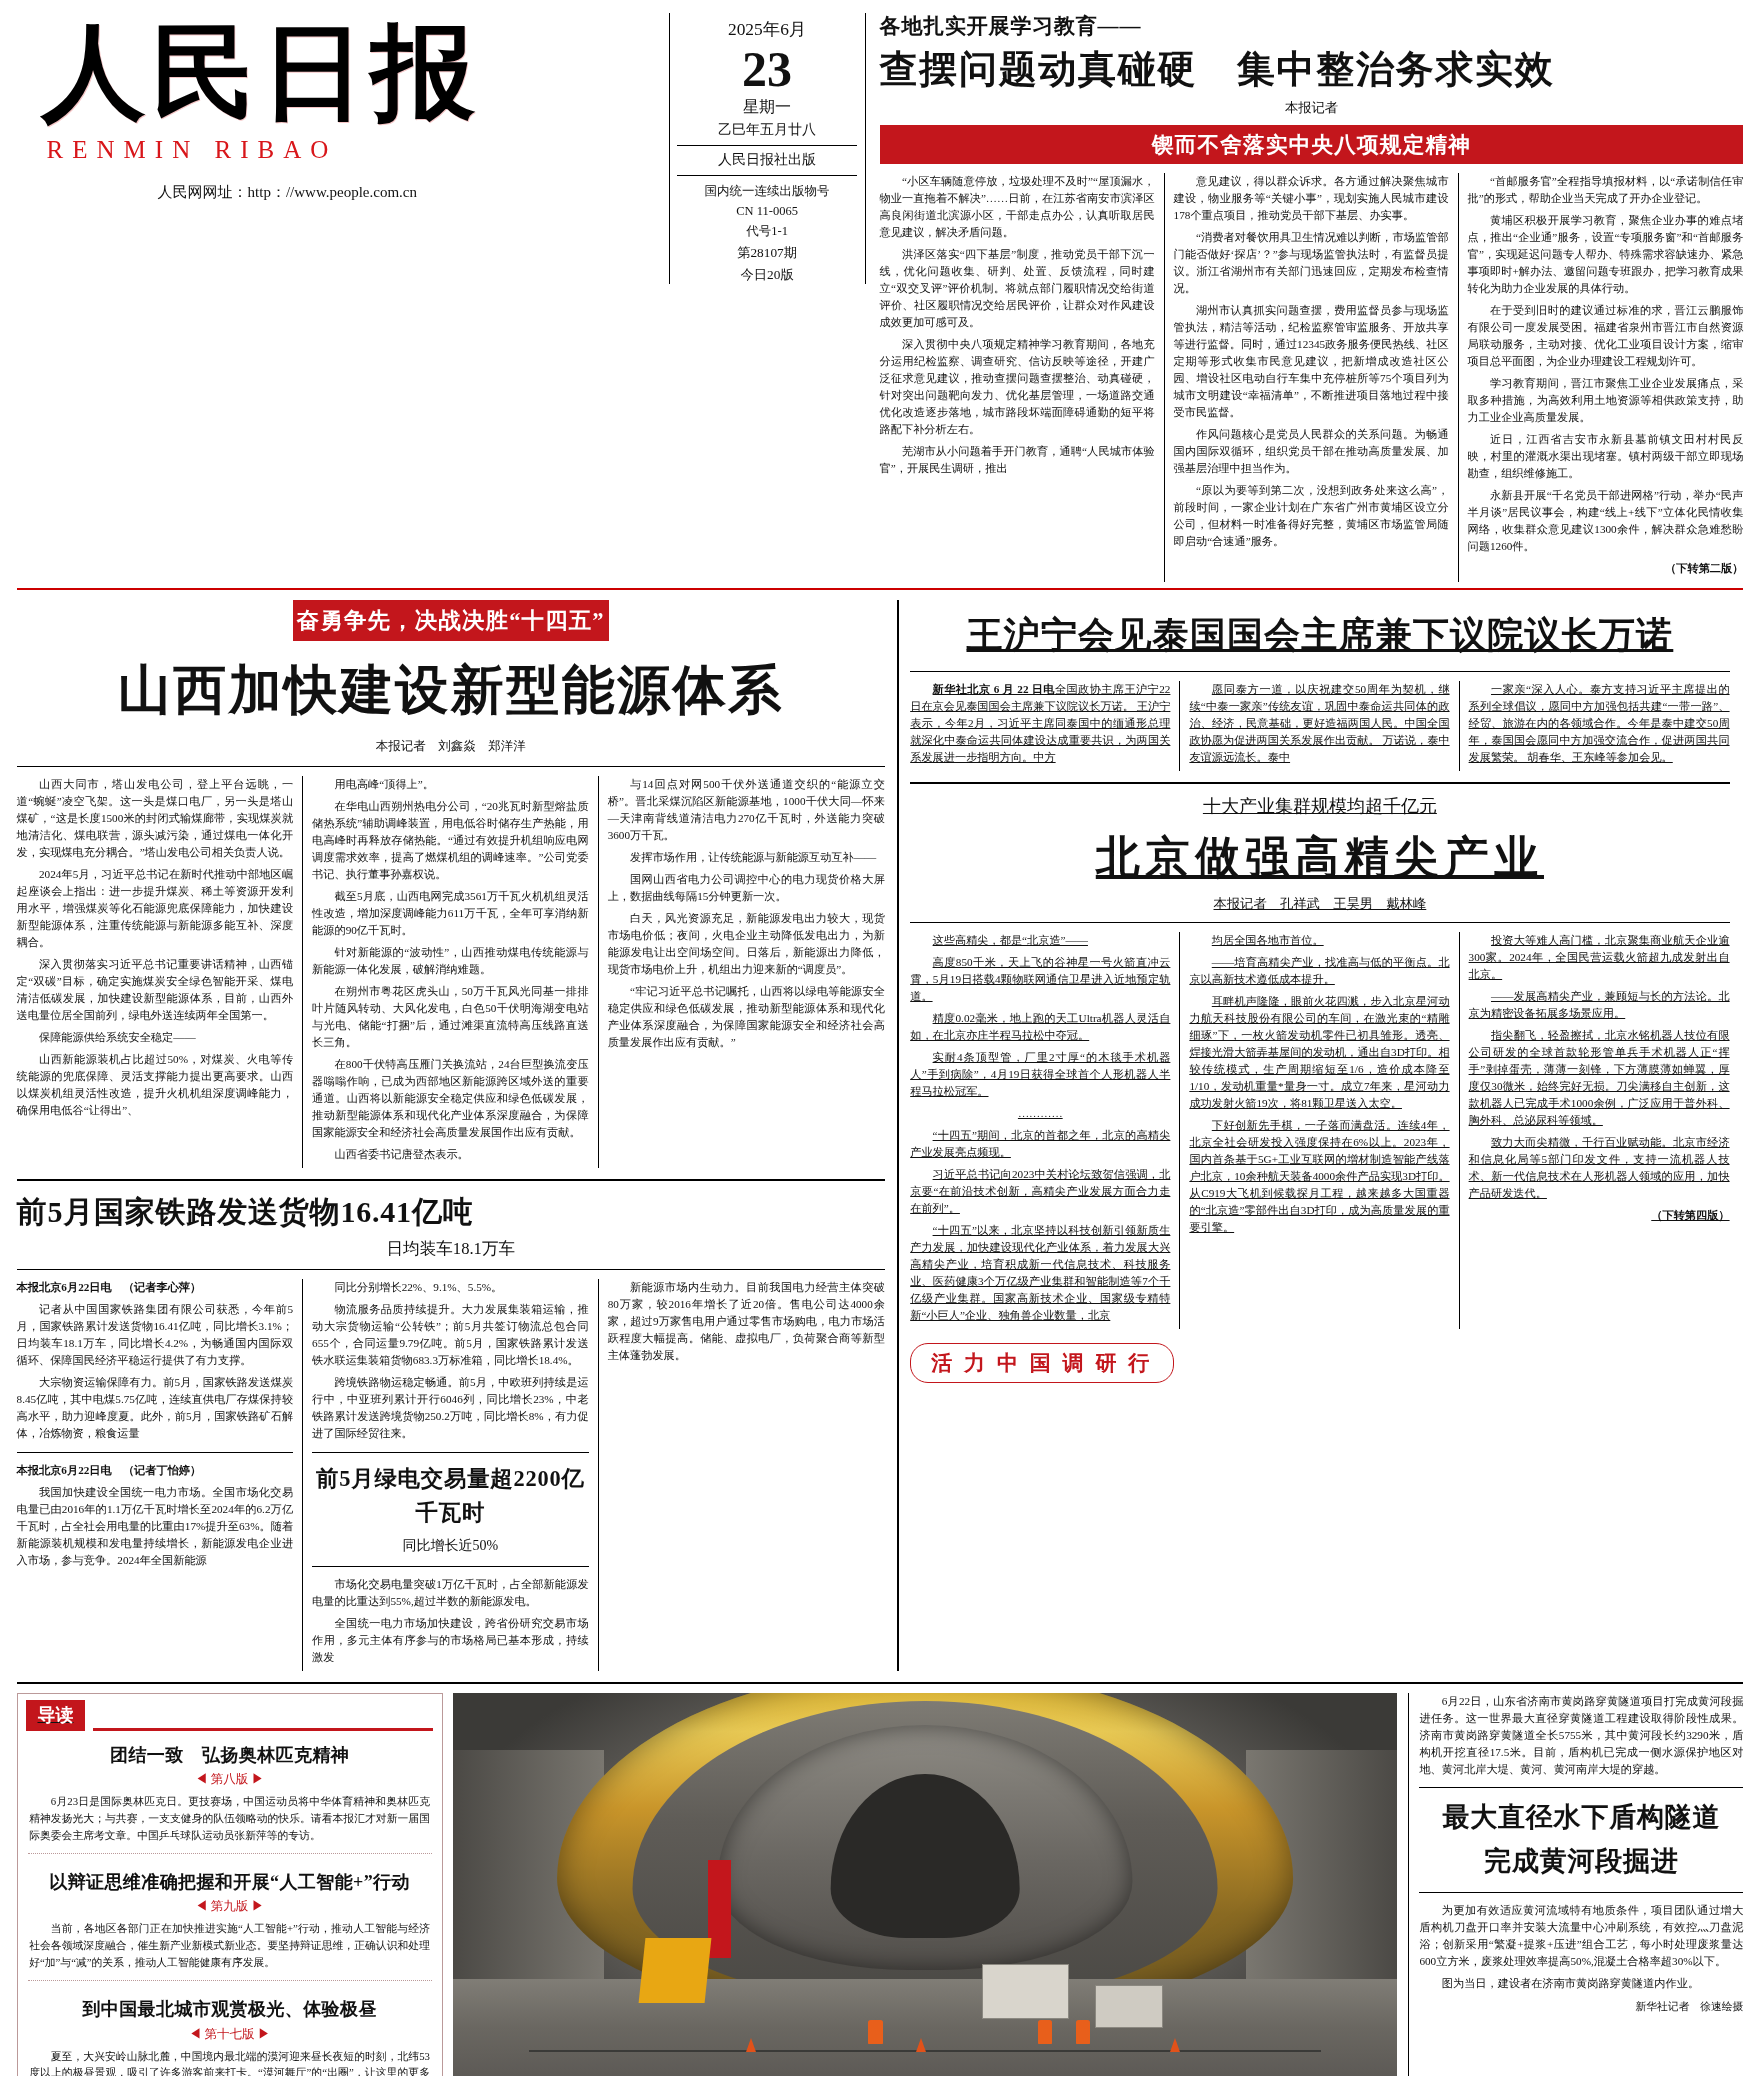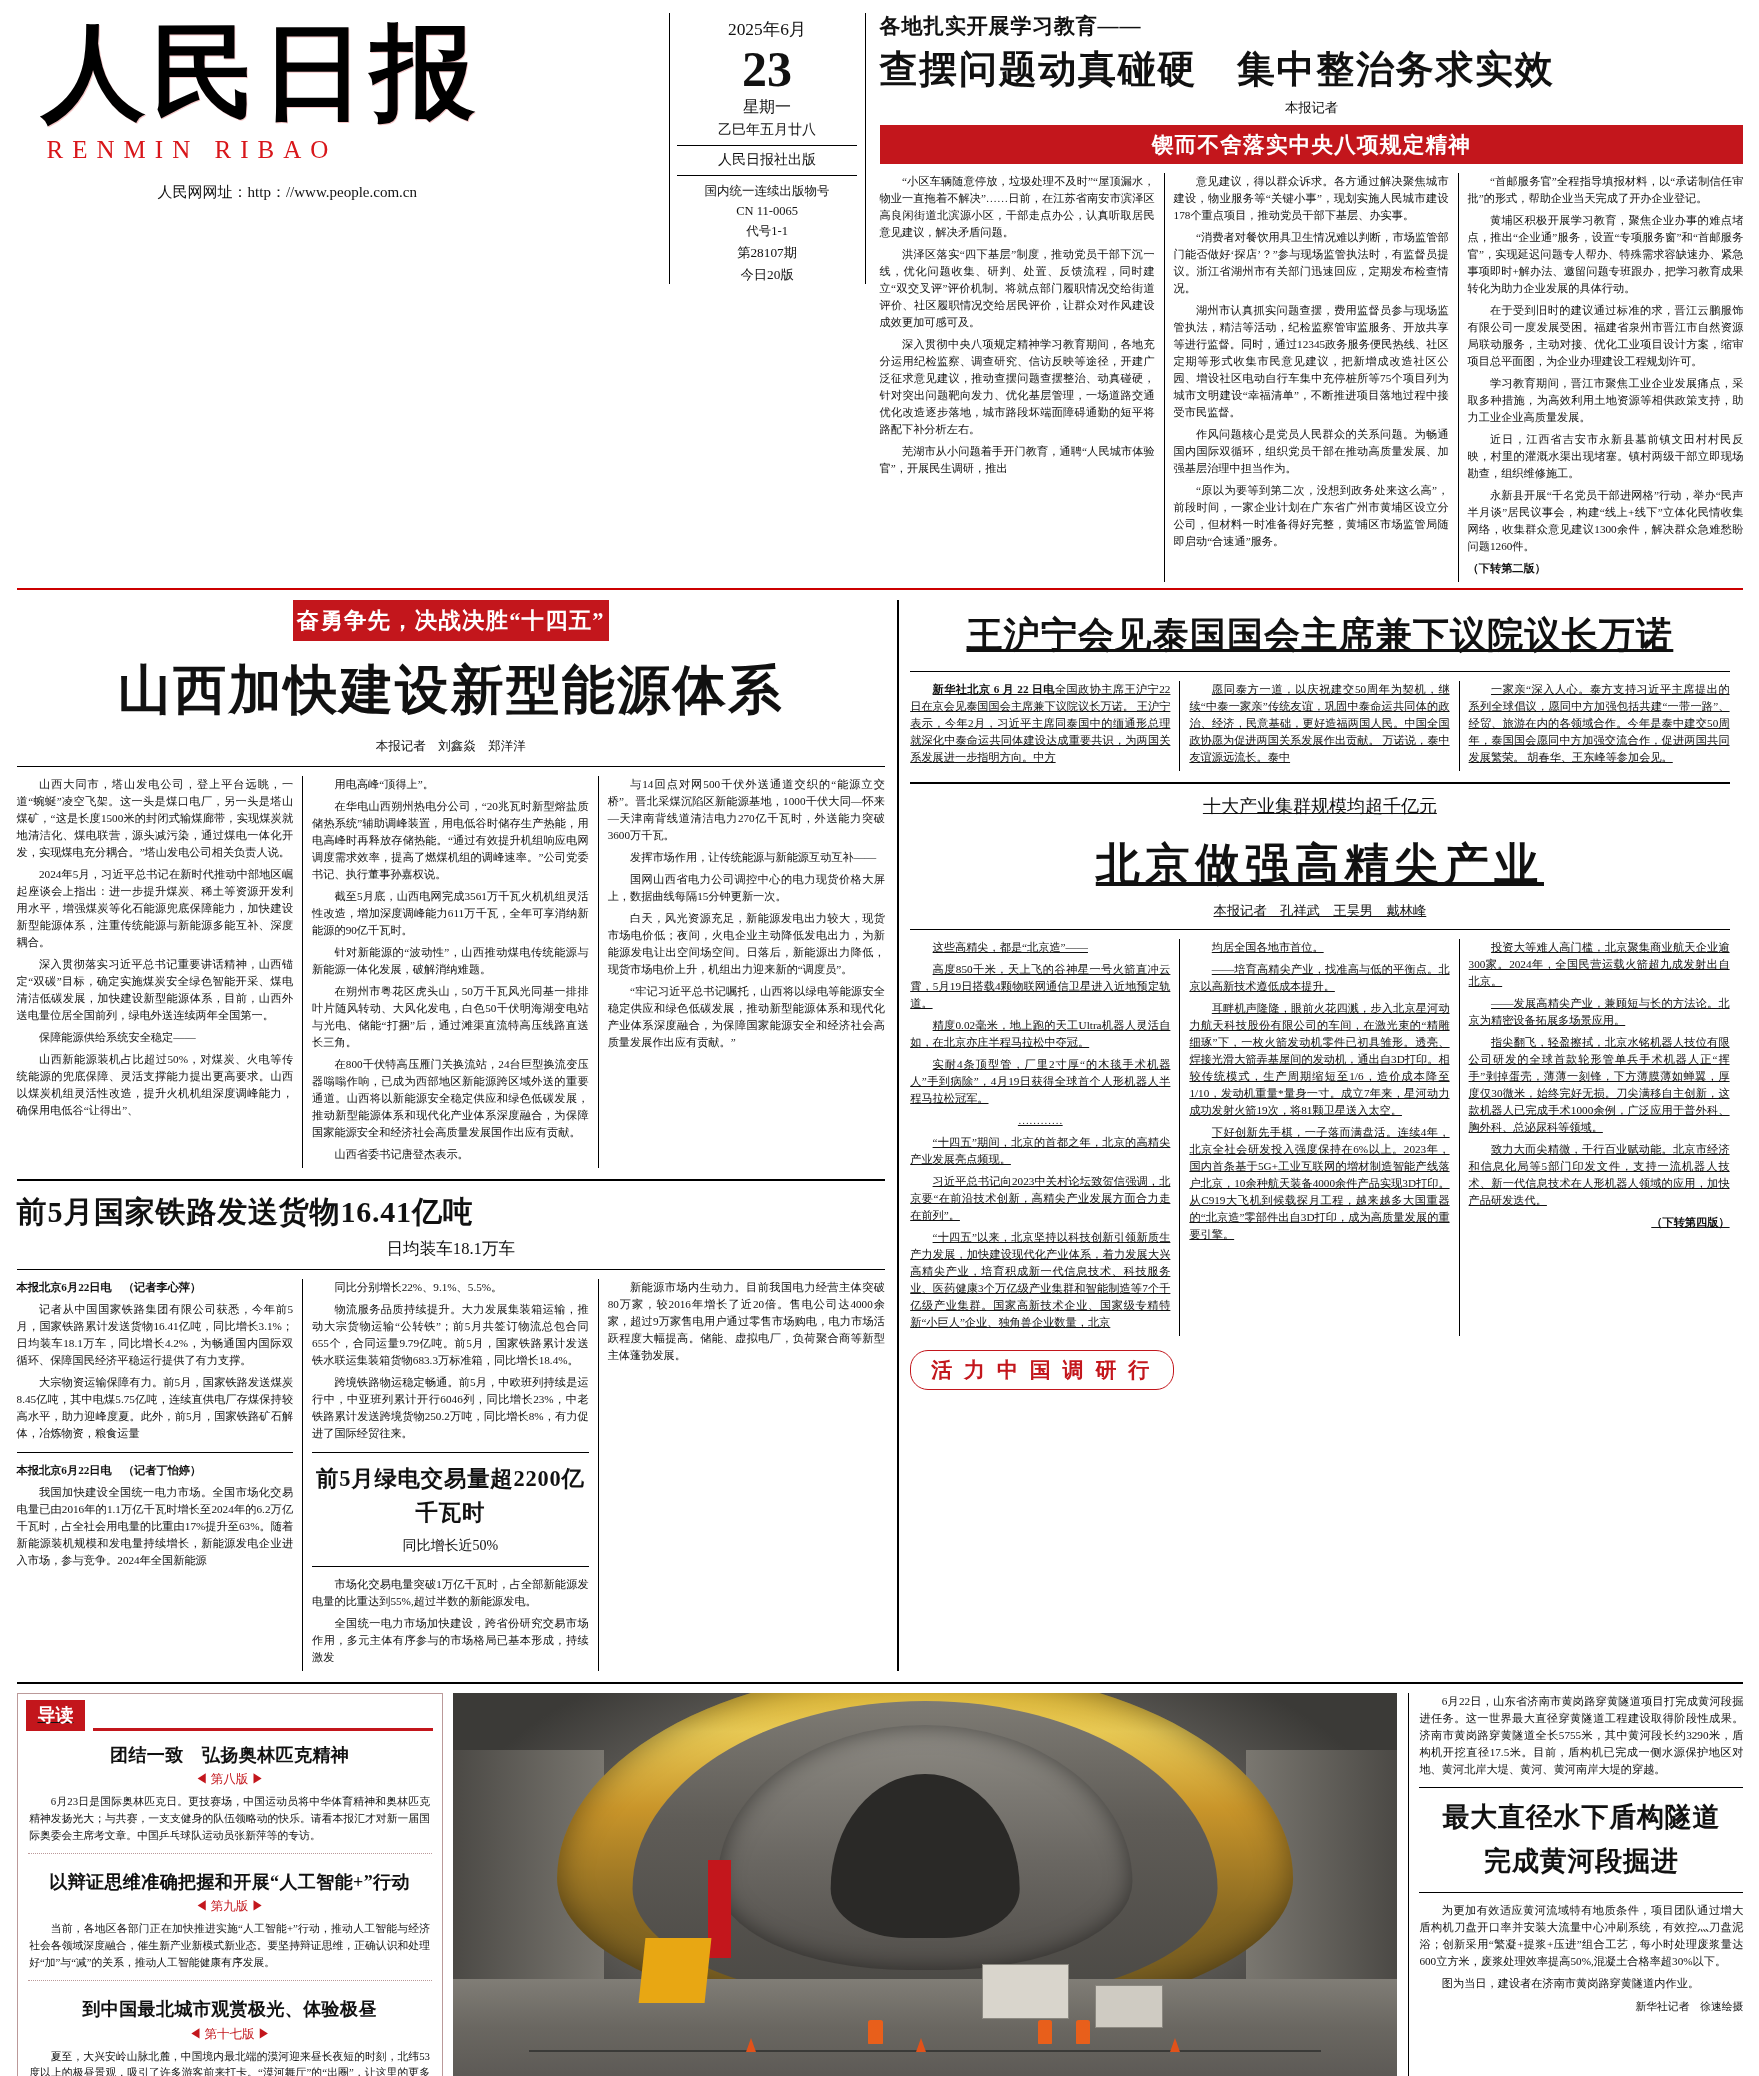--- a/index.html
+++ b/index.html
@@ -47,21 +47,21 @@
 
   .sub-title{font-size:30px;font-weight:bold;letter-spacing:0.8px;}
   .sub-title2{font-size:26px;font-weight:bold;text-align:center;letter-spacing:0.8px;}
   .sub-sub{font-size:16.6px;text-align:center;margin:5.8px 0 7.5px;}
 
   .t-center{text-align:center;}
   .bold{font-weight:bold;}
 
   
   .hl-wang{font-size:36px;font-weight:bold;letter-spacing:1.2px;text-align:center;margin:10.8px 0 10.8px;}
-  .hl-bj-k{font-size:18px;text-align:center;margin-bottom:17px;}
+  .hl-bj-k{font-size:18px;text-align:center;margin-bottom:10px;}
   .hl-bj{font-size:44px;font-weight:bold;letter-spacing:5.8px;text-align:center;margin:4.2px 0 7.5px;}
 
   .pill{display:inline-block;border:1.7px solid #c3161c;color:#c3161c;font-size:21px;font-weight:bold;padding:5px 20px;border-radius:18px;letter-spacing:3.3px;}
 
   
   .bottom{display:flex;gap:10.8px;margin-top:10.8px;border-top:2.1px solid #000;padding-top:9px;}
   .daodu{width:424px;border:1.2px solid #b99;padding:0;}
   .daodu-hd{display:flex;align-items:flex-end;gap:7.5px;padding:6.6px 8.3px 2.5px;text-decoration:underline;}
   .daodu-hd .lbl{background:#c3161c;color:#fff;font-size:18px;font-weight:bold;padding:3.3px 11.6px;}
   .daodu-hd .line{flex:1;height:2.5px;background:#c3161c;}
@@ -152,21 +152,21 @@
           <p class="p">作风问题核心是党员人民群众的关系问题。为畅通国内国际双循环，组织党员干部在推动高质量发展、加强基层治理中担当作为。</p>
           <p class="p">“原以为要等到第二次，没想到政务处来这么高”，前段时间，一家企业计划在广东省广州市黄埔区设立分公司，但材料一时准备得好完整，黄埔区市场监管局随即启动“合速通”服务。</p>
         </div>
         <div class="col rule-v" style="width:33.4%;padding-left:9px;">
           <p class="p">“首邮服务官”全程指导填报材料，以“承诺制信任审批”的形式，帮助企业当天完成了开办企业登记。</p>
           <p class="p">黄埔区积极开展学习教育，聚焦企业办事的难点堵点，推出“企业通”服务，设置“专项服务窗”和“首邮服务官”，实现延迟问题专人帮办、特殊需求容缺速办、紧急事项即时+解办法、邀留问题专班跟办，把学习教育成果转化为助力企业发展的具体行动。</p>
           <p class="p">在于受到旧时的建议通过标准的求，晋江云鹏服饰有限公司一度发展受困。福建省泉州市晋江市自然资源局联动服务，主动对接、优化工业项目设计方案，缩审项目总平面图，为企业办理建设工程规划许可。</p>
           <p class="p">学习教育期间，晋江市聚焦工业企业发展痛点，采取多种措施，为高效利用土地资源等相供政策支持，助力工业企业高质量发展。</p>
           <p class="p">近日，江西省吉安市永新县墓前镇文田村村民反映，村里的灌溉水渠出现堵塞。镇村两级干部立即现场勘查，组织维修施工。</p>
           <p class="p">永新县开展“千名党员干部进网格”行动，举办“民声半月谈”居民议事会，构建“线上+线下”立体化民情收集网络，收集群众意见建议1300余件，解决群众急难愁盼问题1260件。</p>
-          <p class="p noind" style="font-weight:bold;">（下转第二版）</p>
+          <p class="p noind" style="text-align:right;font-weight:bold;">（下转第二版）</p>
         </div>
       </div>
     </div>
   </div>
 
   <div style="display:flex;margin-top:10px;">
 
     <div style="width:880px;padding-right:11.6px;box-sizing:border-box;">
 
       <div style="text-align:center;margin-bottom:4.2px;">

